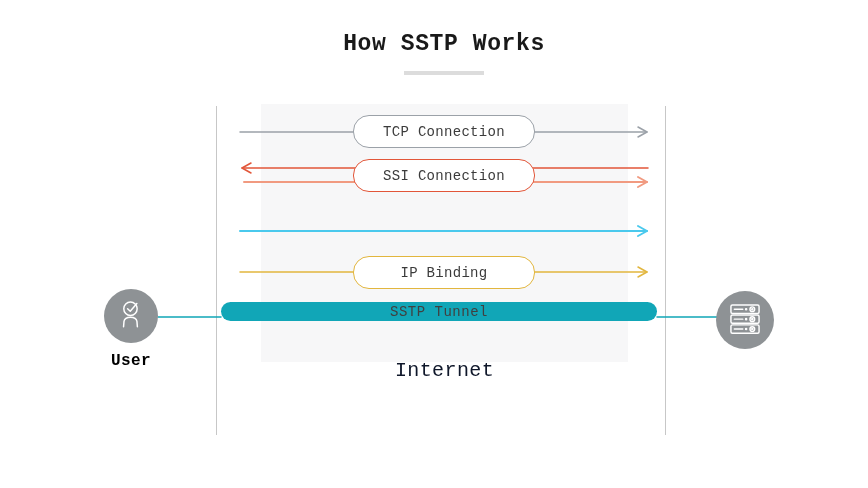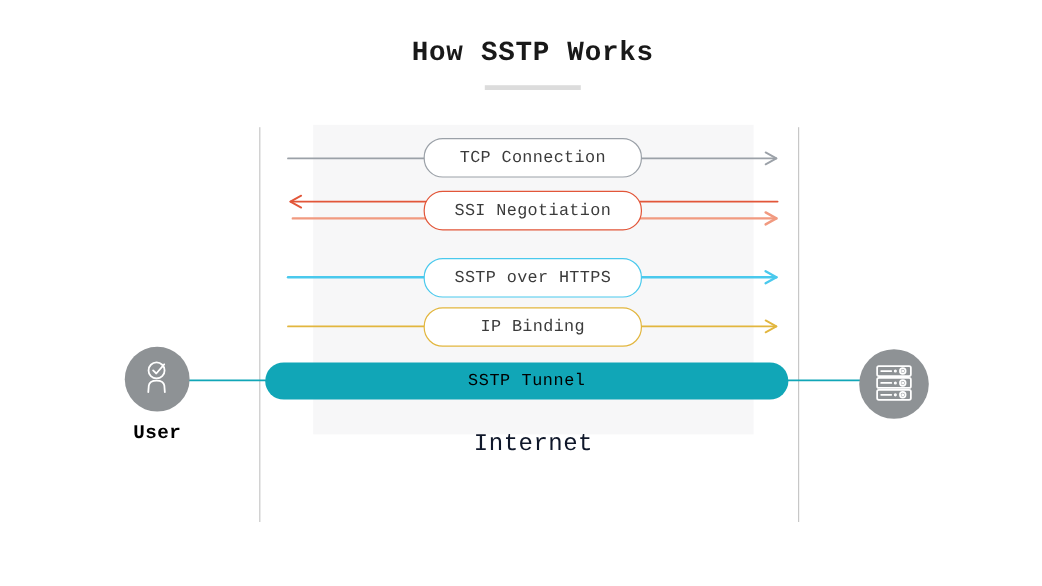--- a/index.html
+++ b/index.html
@@ -23,24 +23,24 @@
     position:absolute;left:343px;width:182px;height:33px;box-sizing:border-box;
     background:#ffffff;border:1.5px solid #9ba1a8;border-radius:16px;
     display:flex;align-items:center;justify-content:center;
     font-size:14px;color:#3b3b3b;letter-spacing:0.3px;
   }
   .step-tcp{top:115px;border-color:#9ba1a8;}
   .step-ssi{top:159px;border-color:#e25639;}
   .step-https{top:215px;border-color:#4ac9ed;}
   .step-ip{top:256px;border-color:#e2b63e;}
   .pill{
-    position:absolute;left:211px;top:302px;width:436px;height:31px;
+    position:absolute;left:211px;top:302px;width:436px;height:19px;
     background:#11a6b7;border-radius:16px;
     display:flex;align-items:center;justify-content:center;
-    font-size:14px;color:#000000;letter-spacing:0.5px;
+    font-size:14px;color:#404040;letter-spacing:0.5px;
   }
   .endpoint-circle{
     position:absolute;border-radius:50%;background:#8e9295;
     display:flex;align-items:center;justify-content:center;
   }
   .endpoint-circle.user{left:94px;top:289px;width:54px;height:54px;}
   .endpoint-circle.network{left:706px;top:291px;width:58px;height:58px;}
   .endpoint-label{
     position:absolute;text-align:center;font-size:16px;font-weight:700;
     color:#000000;letter-spacing:0.4px;
@@ -94,24 +94,21 @@
     <g stroke="#11a6b7" stroke-width="1.5" stroke-linecap="round">
       <path d="M148,317 H211"></path>
       <path d="M647,317 H707"></path>
     </g>
   </svg>
 
   <div class="step-box step-tcp">
     <span>TCP Connection</span>
   </div>
   <div class="step-box step-ssi">
-    <span>SSI Negotiation</span>
-  </div>
-  <div class="step-box step-https">
-    <span>SSTP over HTTPS</span>
+    <span>SSI Connection</span>
   </div>
   <div class="step-box step-ip">
     <span>IP Binding</span>
   </div>
 
   <div class="pill">
     <span>SSTP Tunnel</span>
   </div>
 
   <div class="endpoint-circle user">

